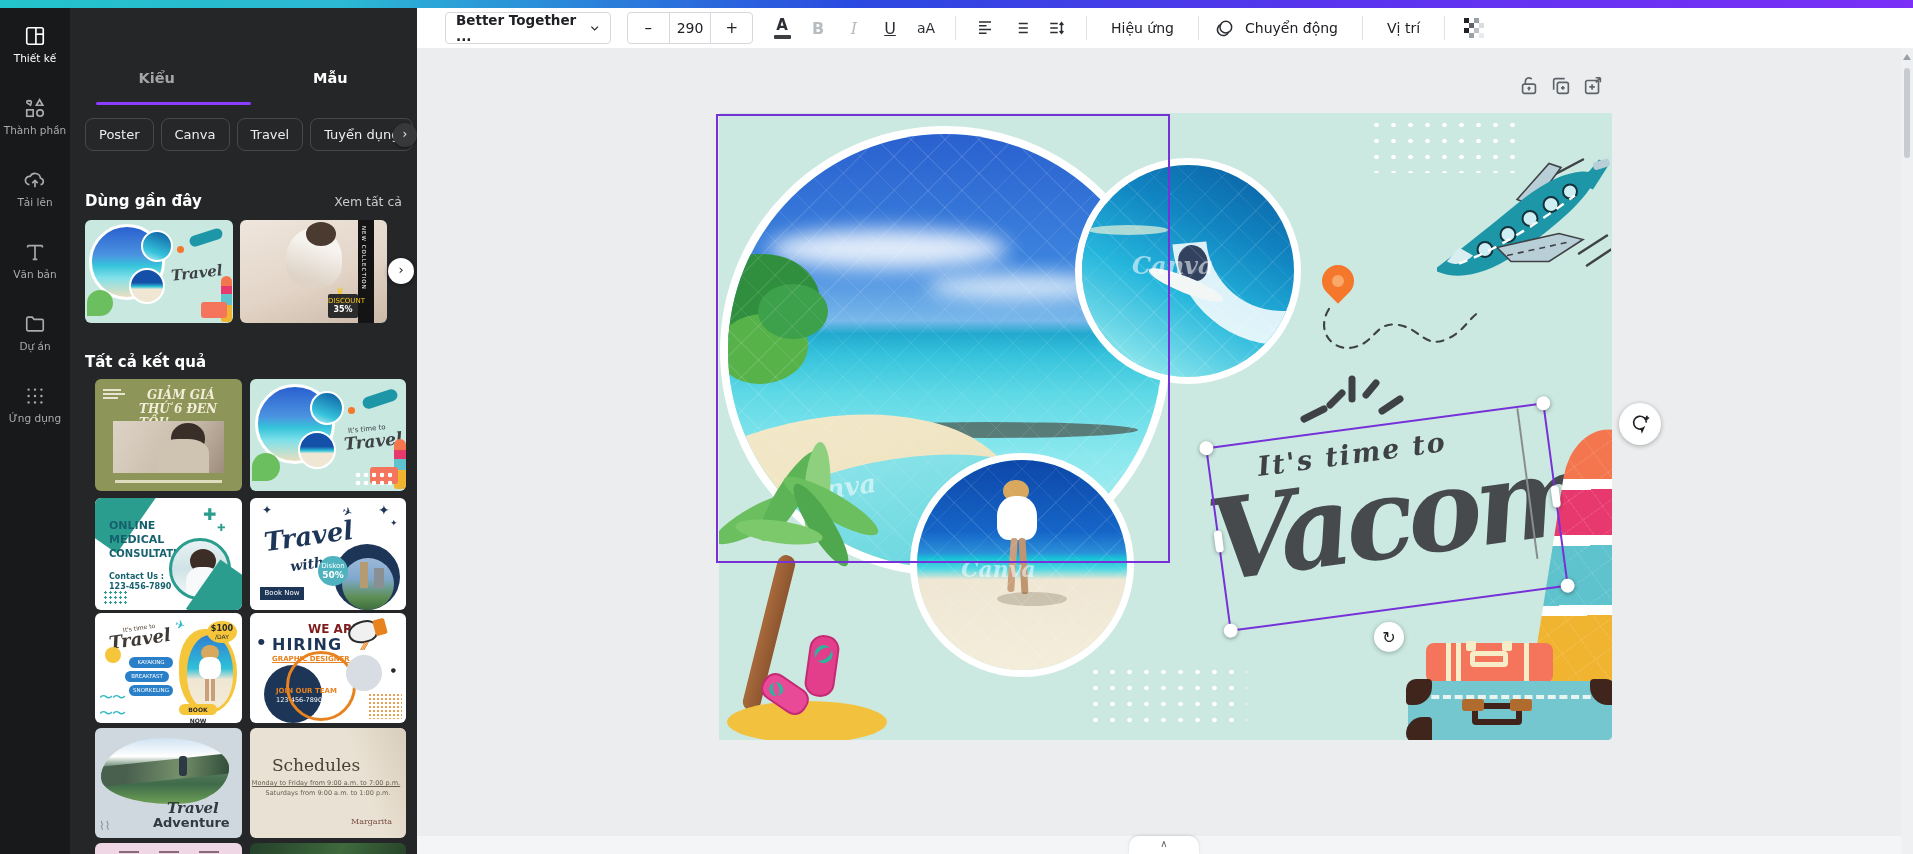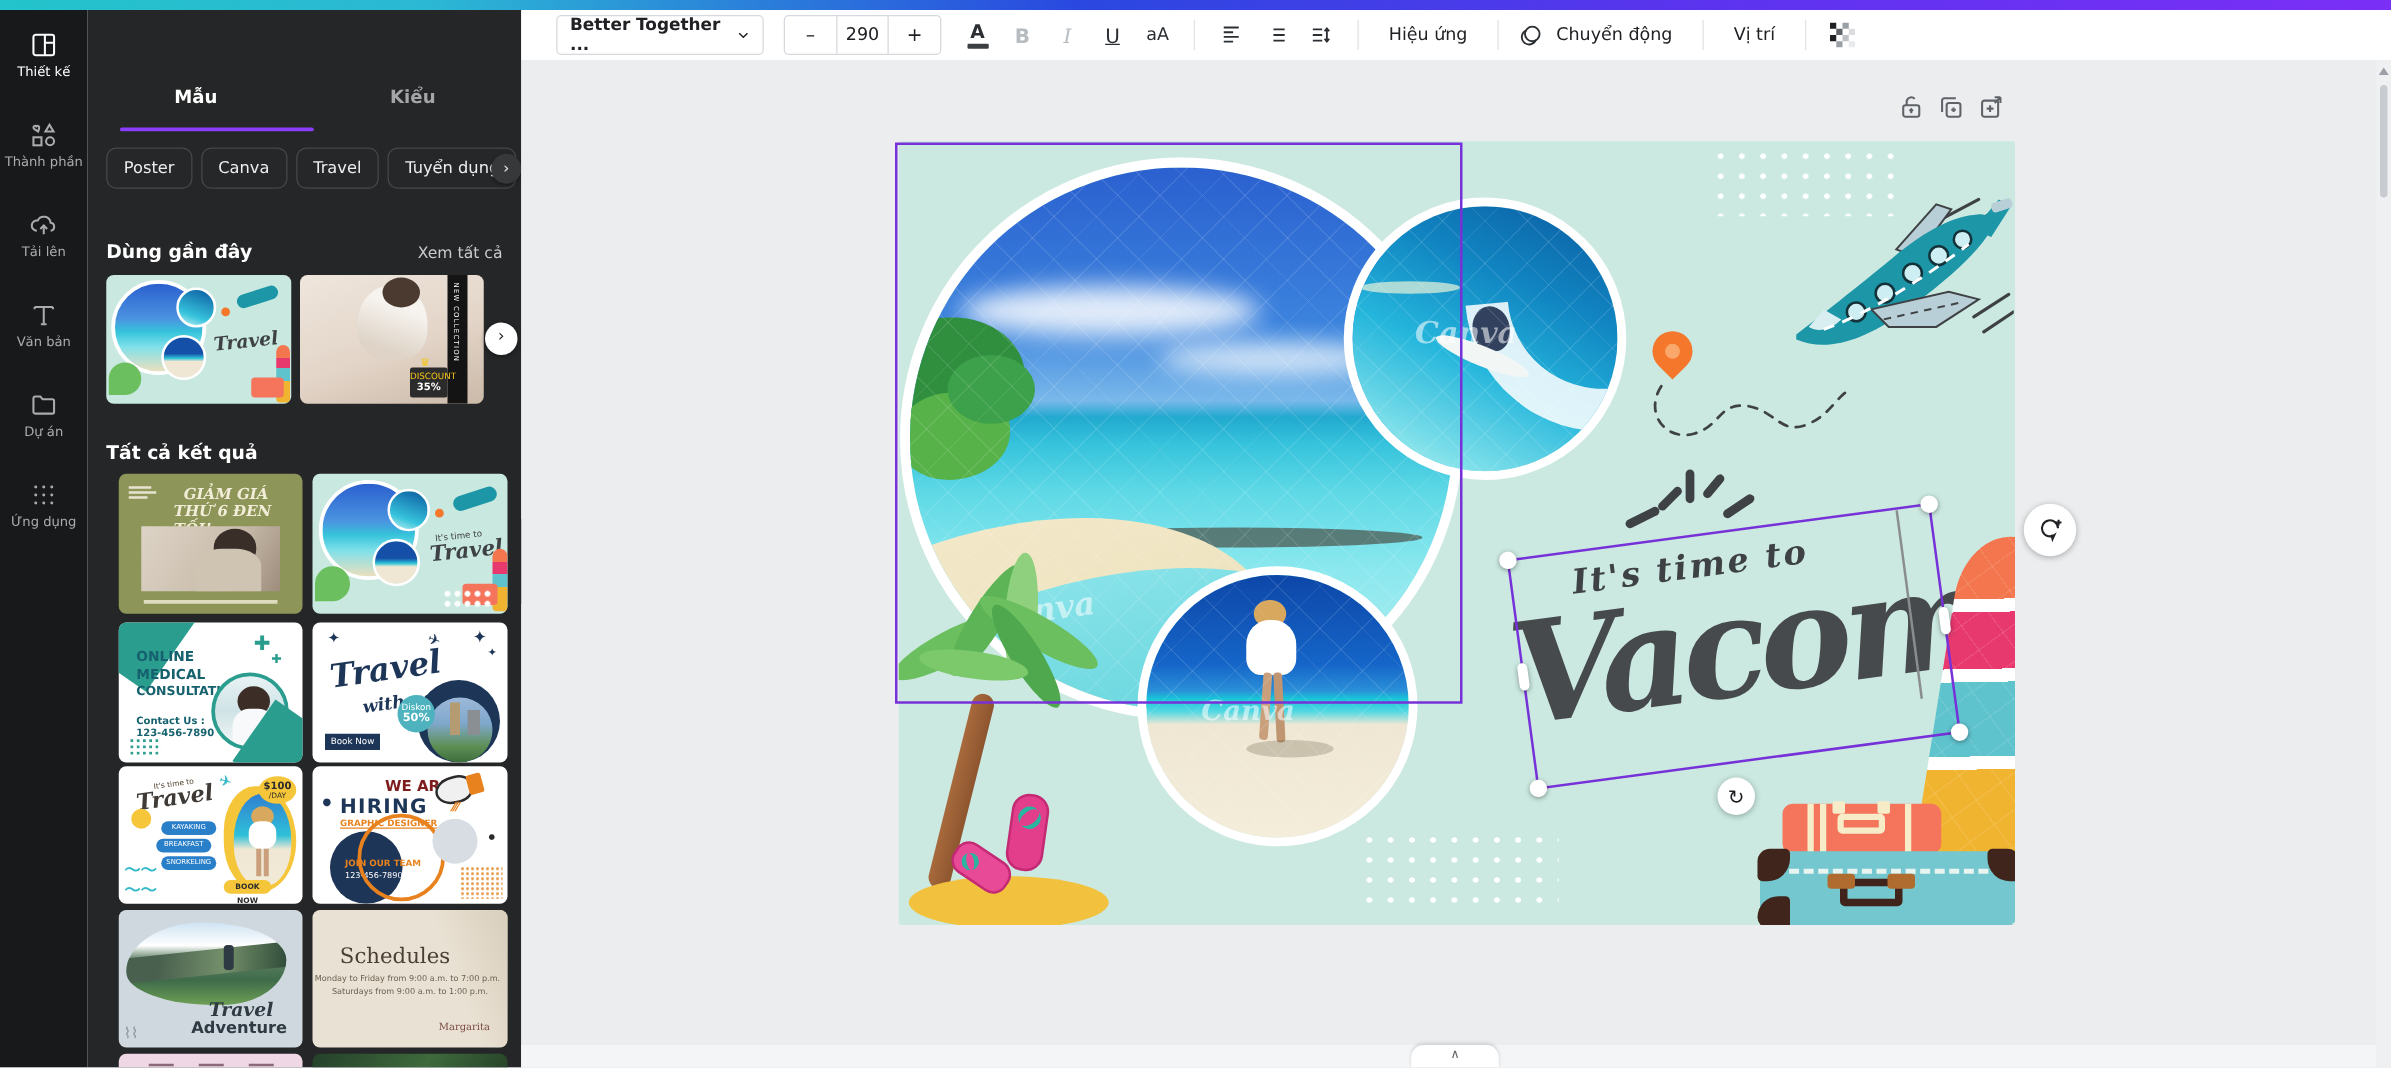--- a/index.html
+++ b/index.html
@@ -148,22 +148,22 @@
     <div class="rail-item">
       <svg width="22" height="22" viewBox="0 0 24 24" fill="none" stroke-width="2.6" stroke-linecap="round">
           <path d="M5 5h.01M12 5h.01M19 5h.01M5 12h.01M12 12h.01M19 12h.01M5 19h.01M12 19h.01M19 19h.01"></path>
         </svg>
       <span class="lbl">Ứng dụng</span>
     </div>
   </div>
 
   <div id="panel" class="abs">
     <div class="tabs">
+      <div class="tab">Kiểu</div>
       <div class="tab active">Mẫu</div>
-      <div class="tab">Kiểu</div>
     </div>
     <div class="tab-underline"></div>
 
     <div class="chips">
       <div class="chip">Poster</div>
       <div class="chip">Canva</div>
       <div class="chip">Travel</div>
       <div class="chip">Tuyển dụng</div>
     </div>
     <div class="chip-next">›</div>
@@ -313,21 +313,21 @@
         <div class="mini" style="left:78px; top:18px; width:8px; height:20px; background:#2d3a44; border-radius:3px;"></div>
       </div>
       <div class="card-txt script" style="left:72px; top:72px; color:#2f3a42; font-size:15px;">Travel</div>
       <div class="card-txt" style="left:58px; top:88px; color:#2f3a42; font-size:13px; font-weight:bold;">Adventure</div>
       <div class="card-txt" style="left:4px; bottom:4px; color:#8a949c; font-size:12px;">⌇⌇</div>
     </div>
 
     <div class="thumb" style="left:180px; top:720px; width:156px; height:110px; background:#e9e1d3;">
       <div class="mini" style="left:90px; top:0; width:70px; height:110px; background:linear-gradient(250deg,#d8cdbb 0%,rgba(233,225,211,0) 60%);"></div>
       <div class="card-txt" style="left:0; top:28px; width:132px; text-align:center; color:#4a3f33; font-size:17px; font-family:'DejaVu Serif',serif;">Schedules</div>
-      <div class="card-txt" style="left:0; top:52px; width:152px; text-align:center; color:#6a5f50; font-size:6.5px;">Monday to Friday from 9:00 a.m. to 7:00 p.m.</div>
+      <div class="card-txt" style="left:0; top:52px; width:152px; text-align:center; color:#6a5f50; font-size:6.5px;text-decoration:underline;">Monday to Friday from 9:00 a.m. to 7:00 p.m.</div>
       <div class="card-txt" style="left:0; top:62px; width:156px; text-align:center; color:#6a5f50; font-size:6.5px;">Saturdays from 9:00 a.m. to 1:00 p.m.</div>
       <div class="card-txt" style="right:14px; bottom:12px; color:#7a4a42; font-size:8px; font-family:'DejaVu Serif',serif;">Margarita</div>
     </div>
 
     <div class="thumb" style="left:25px; top:835px; width:147px; height:60px; background:#f0d7e6;">
       <div style="position:absolute; left:24px; top:8px; width:20px; height:2px; background:#8a6a7a;"></div>
       <div style="position:absolute; left:64px; top:8px; width:20px; height:2px; background:#8a6a7a;"></div>
       <div style="position:absolute; left:104px; top:8px; width:20px; height:2px; background:#8a6a7a;"></div>
     </div>
     <div class="thumb" style="left:180px; top:835px; width:156px; height:60px; background:linear-gradient(120deg,#24402a 0%,#3e6a3c 50%,#1e3522 100%);"></div>

